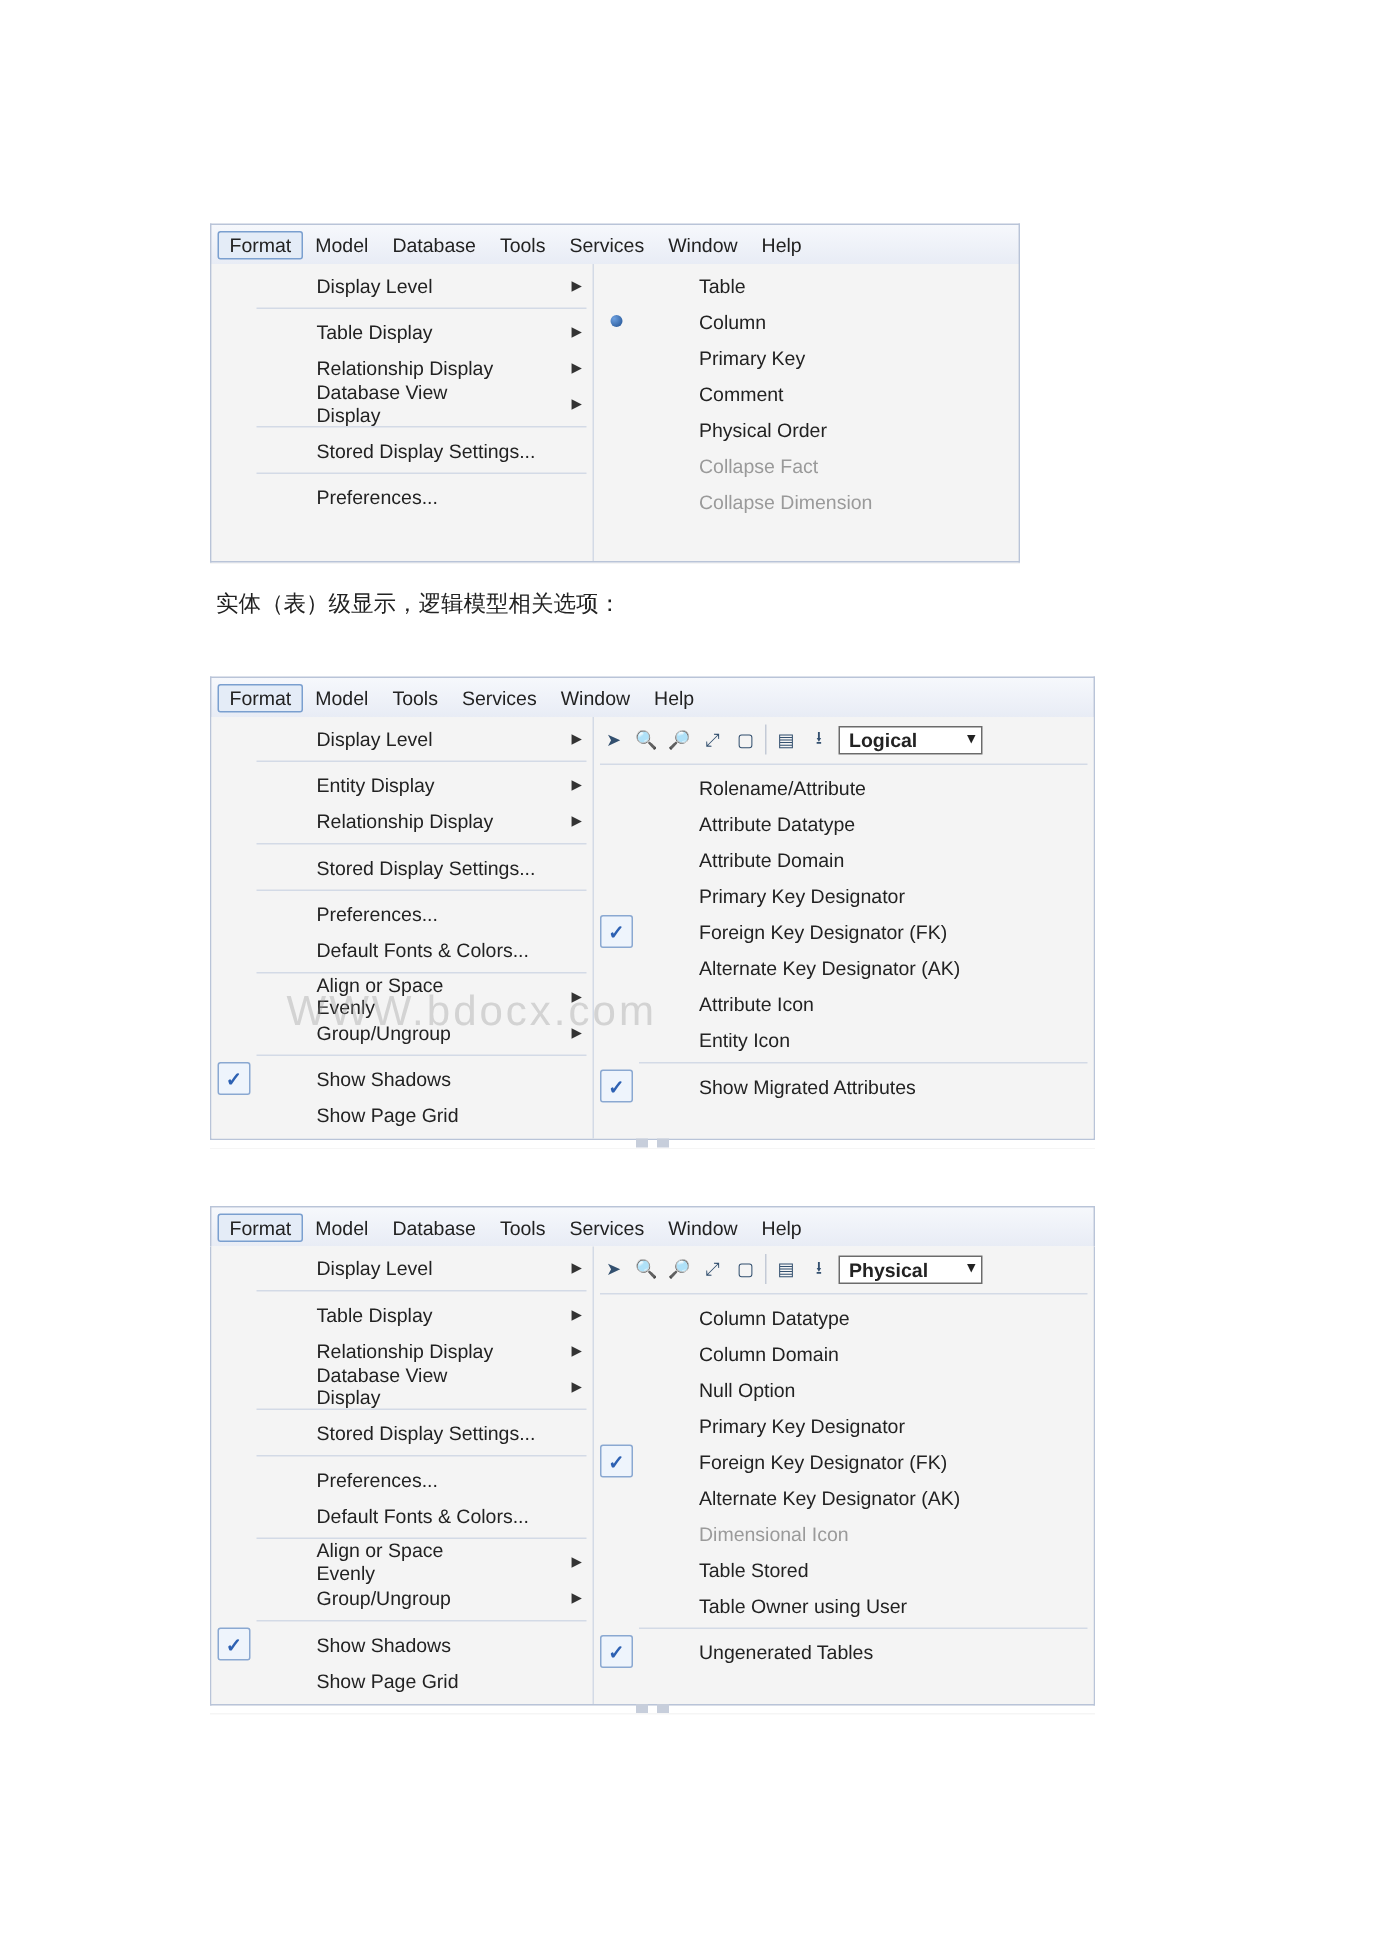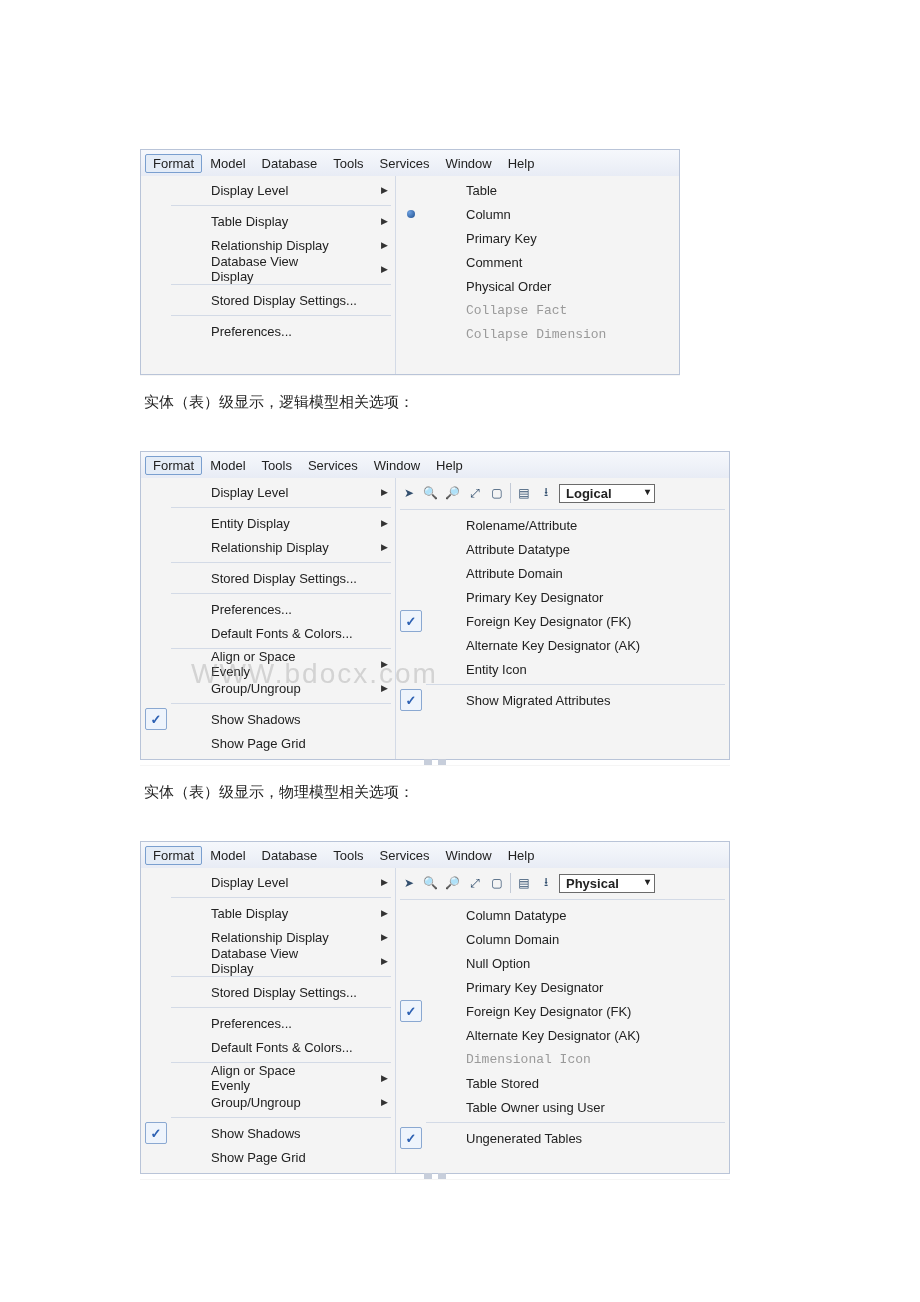--- a/index.html
+++ b/index.html
@@ -76,21 +76,21 @@
   .row .arrow {
     width: 14px;
     font-size: 9px;
     color: #333;
   }
   .sep {
     height: 1px;
     background: #d3dae6;
     margin: 3px 4px 3px 30px;
   }
-  .disabled { color: #9a9a9a; font-family: Liberation Mono, monospace; }
+  .disabled { color: #9a9a9a; }
   .check {
     display: inline-flex;
     width: 20px;
     height: 20px;
     align-items: center;
     justify-content: center;
     border: 1px solid #8aa8d1;
     background: #eef4fc;
     border-radius: 2px;
     color: #2d61b3;
@@ -336,38 +336,41 @@
               <span class="check">✓</span>
             </span>
             <span class="label">Foreign Key Designator (FK)</span>
           </div>
       <div class="row">
             <span class="gutter"></span>
             <span class="label">Alternate Key Designator (AK)</span>
           </div>
       <div class="row">
             <span class="gutter"></span>
+            <span class="label">Attribute Icon</span>
+          </div>
+      <div class="row">
+            <span class="gutter"></span>
             <span class="label">Entity Icon</span>
           </div>
       <div class="sep"></div>
       <div class="row">
             <span class="gutter">
               <span class="check">✓</span>
             </span>
             <span class="label">Show Migrated Attributes</span>
           </div>
     </div>
   </div>
   <div class="cut-indicator">
         <span></span>
         <span></span>
       </div>
 </div>
 
-<div class="caption">实体（表）级显示，物理模型相关选项：</div>
 
 <div class="shot" style="width:590px;">
   <div class="menubar">
     <div class="menuitem active">Format</div>
     <div class="menuitem">Model</div>
     <div class="menuitem">Database</div>
     <div class="menuitem">Tools</div>
     <div class="menuitem">Services</div>
     <div class="menuitem">Window</div>
     <div class="menuitem">Help</div>

